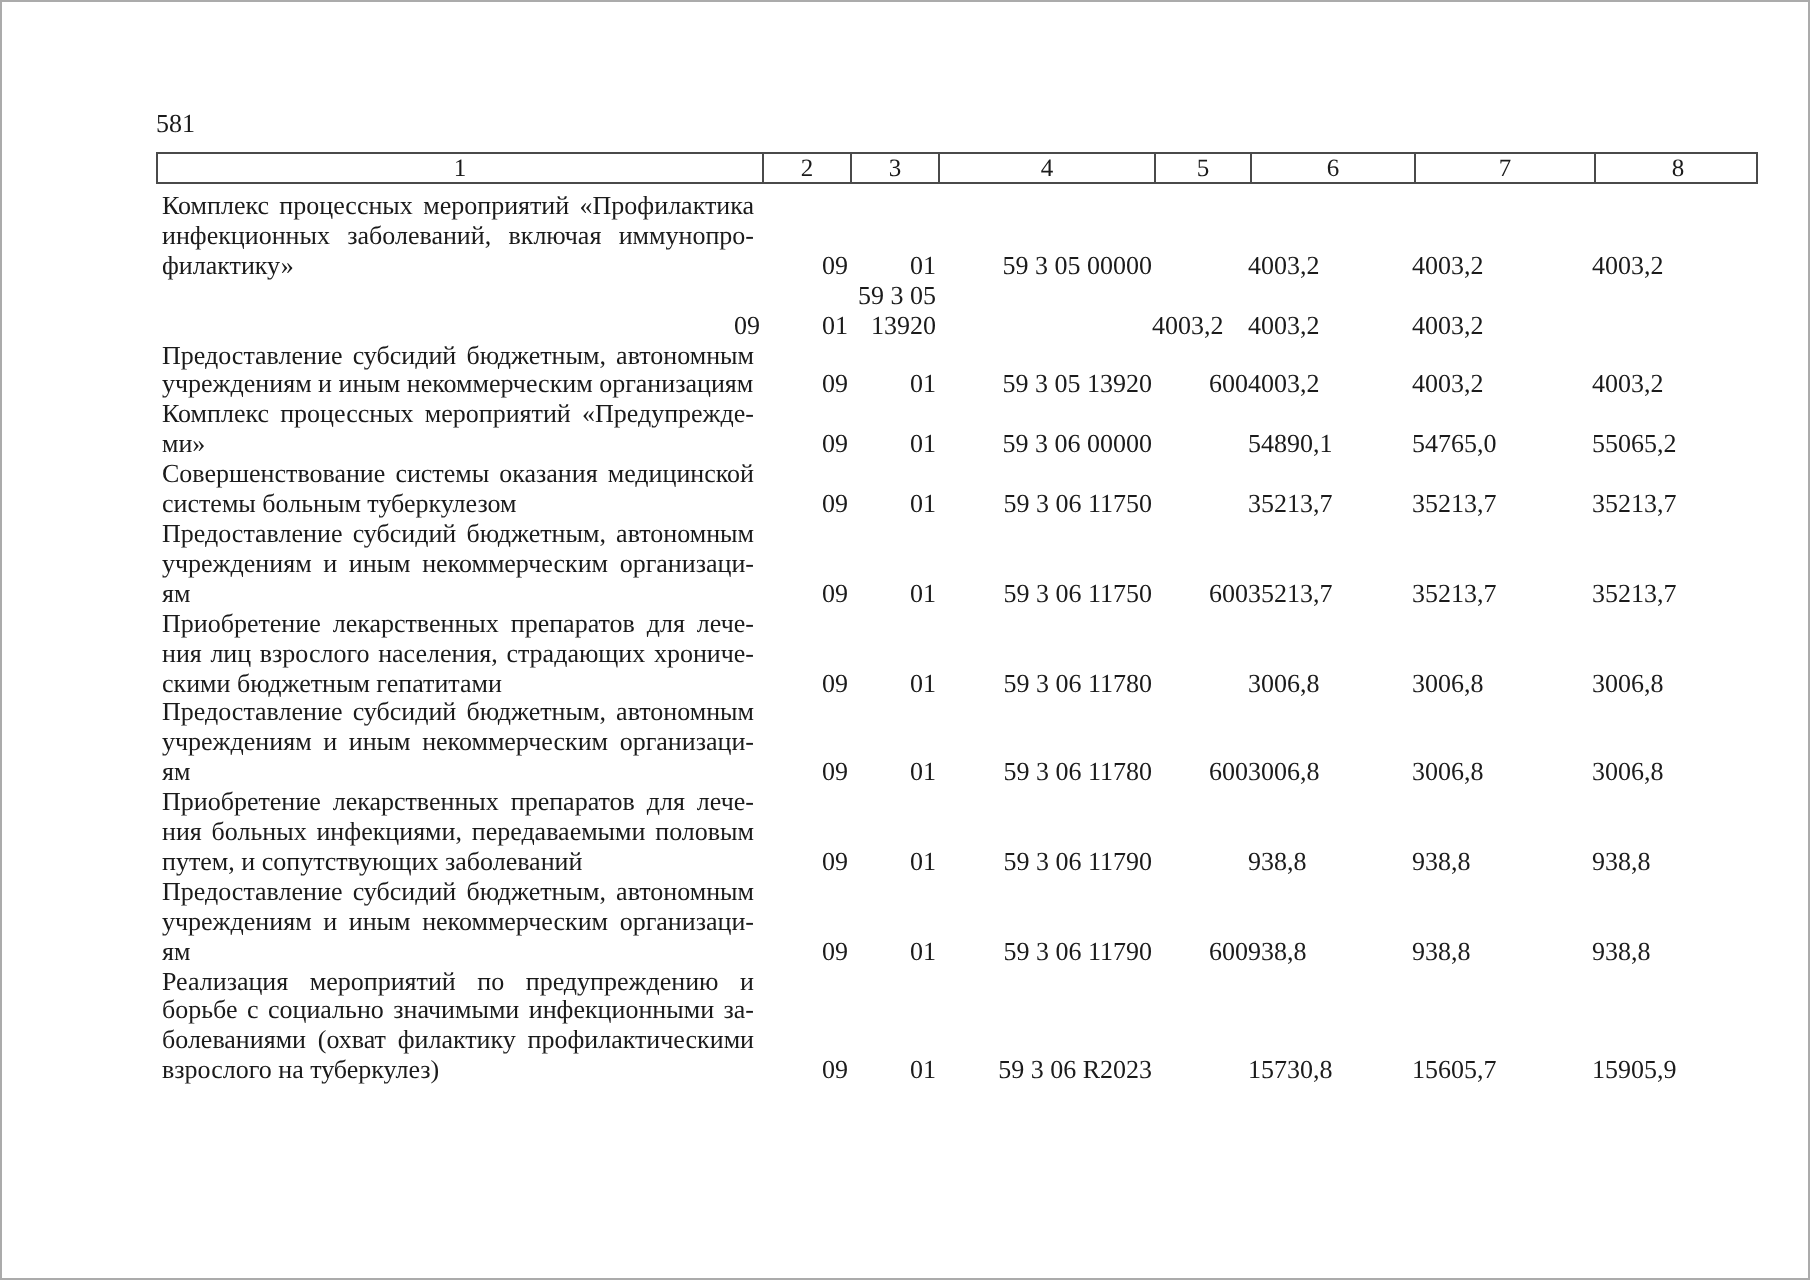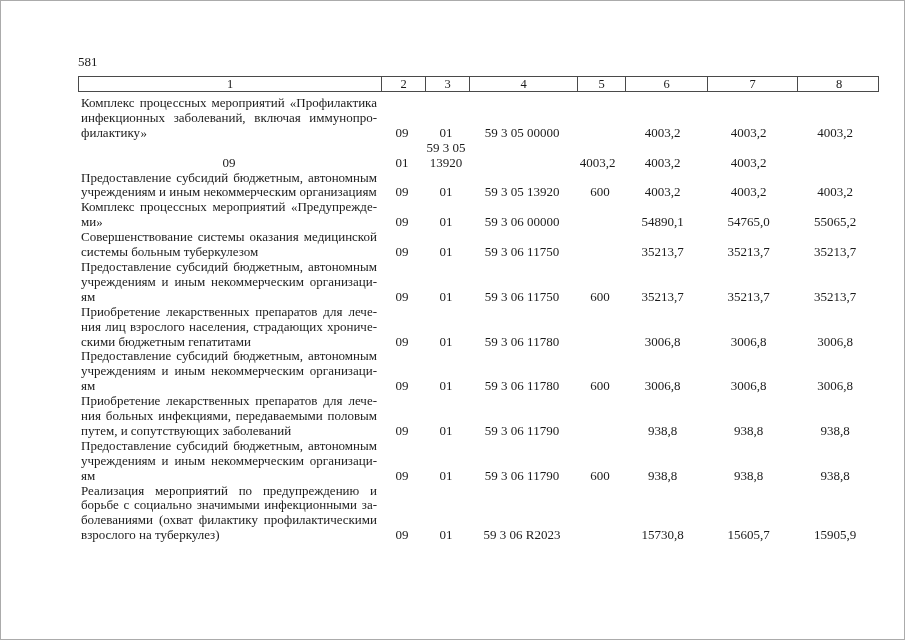--- a/index.html
+++ b/index.html
@@ -50,22 +50,22 @@
     grid-template-columns: 302px 44px 44px 108px 48px 82px 90px 83px;
     align-items: end;
   }
   .cell {
     font-size: 13px;
     line-height: 14.9px;
     box-sizing: border-box;
   }
   .name-cell { padding-left: 3px; padding-right: 3px; }
   .jline.just { text-align: justify; text-align-last: justify; }
-  .center { text-align: center; }
-  .num { text-align: center; padding-right: 5px; }
+  .center { text-align: right; }
+  .num { text-align: left; padding-right: 5px; }
 </style>
 </head>
 <body>
 
 <div class="sheet">
   <div class="page-number">581</div>
 
   <div class="budget-table">
     <div class="thead">
       <div class="th">1</div>

